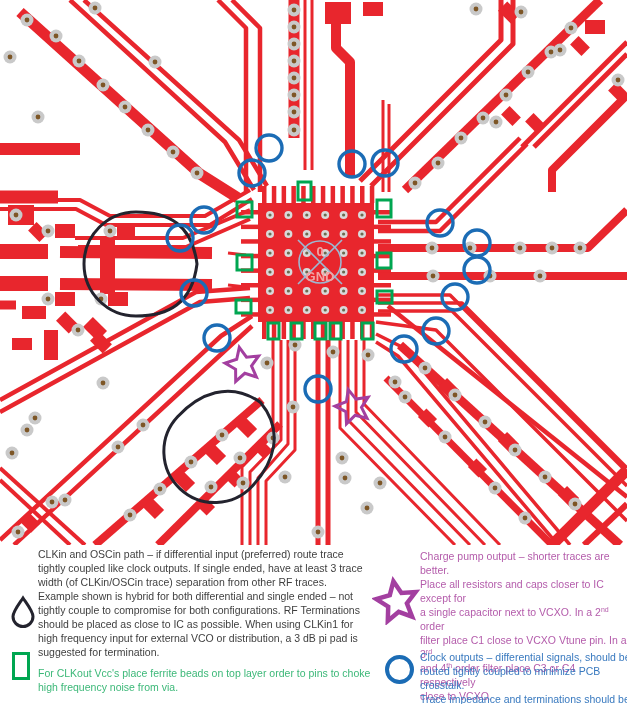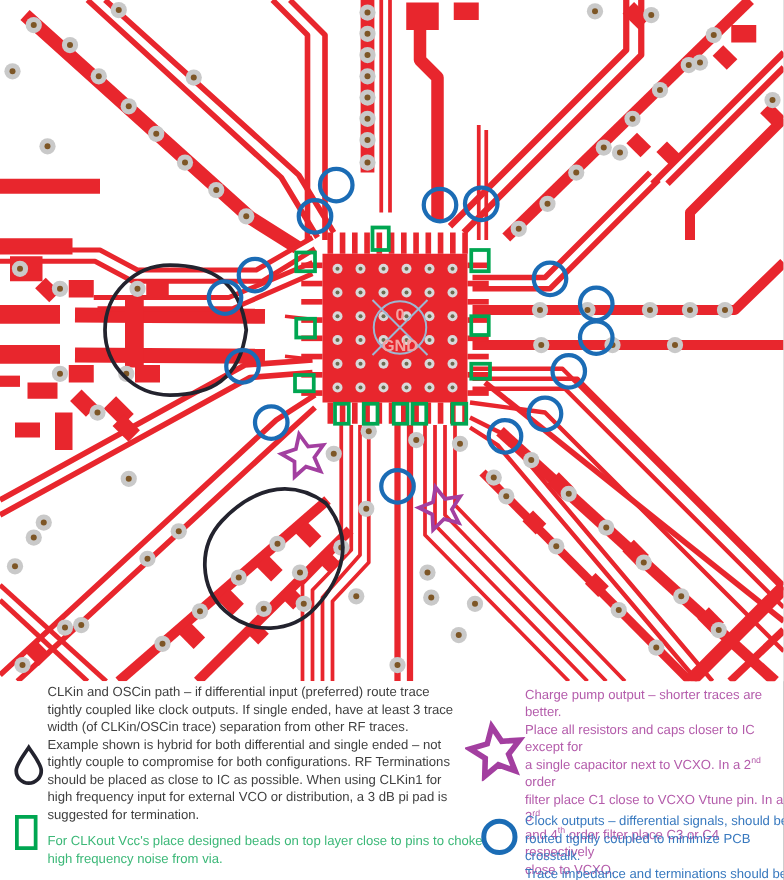--- a/index.html
+++ b/index.html
@@ -475,21 +475,21 @@
     <div class="note note-black" style="left:38px;top:2px;width:372px;">CLKin and OSCin path – if differential input (preferred) route trace
 tightly coupled like clock outputs. If single ended, have at least 3 trace
 width (of CLKin/OSCin trace) separation from other RF traces.
 Example shown is hybrid for both differential and single ended – not
 tightly couple to compromise for both configurations. RF Terminations
 should be placed as close to IC as possible. When using CLKin1 for
 high frequency input for external VCO or distribution, a 3 dB pi pad is
 suggested for termination.</div>
 
     <div class="icon-greenrect"></div>
-    <div class="note note-green" style="left:38px;top:121px;width:372px;">For CLKout Vcc's place designed beads on top layer close to pins to choke
+    <div class="note note-green" style="left:38px;top:121px;width:372px;">For CLKout Vcc's place ferrite beads on top layer order to pins to choke
 high frequency noise from via.</div>
 
     <svg class="icon-star" viewBox="0 0 50 50" xmlns="http://www.w3.org/2000/svg">
       <path id="legend-star-path" fill="none" stroke="#a33fa0" stroke-width="4.5" d="M21.4,6.3L29.4,18.0L43.5,17.1L34.9,28.4L40.1,41.6L26.7,36.8L15.8,45.9L16.2,31.7L4.2,24.1L17.8,20.1Z"></path>
     </svg>
     <div class="note note-magenta" style="left:420px;top:4px;width:212px;">Charge pump output – shorter traces are better.
 Place all resistors and caps closer to IC except for
 a single capacitor next to VCXO. In a 2<sup>nd</sup> order
 filter place C1 close to VCXO Vtune pin. In a 3<sup>rd</sup>
 and 4<sup>th</sup> order filter place C3 or C4 respectively

